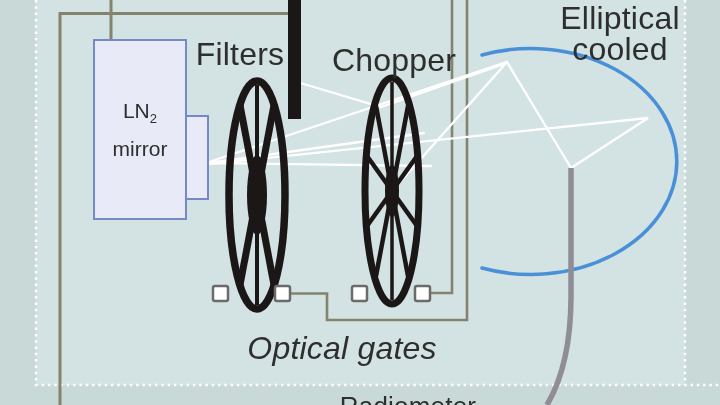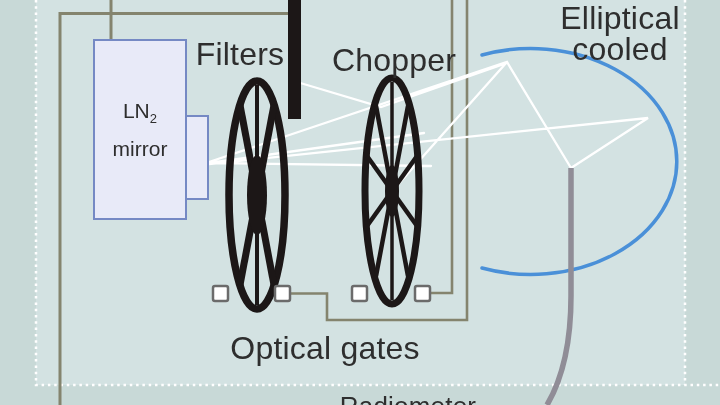--- a/index.html
+++ b/index.html
@@ -98,15 +98,15 @@
     <div><span>LN</span><sub>2</sub></div>
     <div>mirror</div>
   </div>
 
   <div class="label" style="left:240px;top:36px;">Filters</div>
   <div class="label" style="left:394px;top:42px;">Chopper</div>
   <div class="label two-line" style="left:620px;top:3px;">
     <div>Elliptical</div>
     <div>cooled</div>
   </div>
-  <div class="label" style="left:325px;top:330px;">Optical gates</div>
+  <div class="label" style="left:342px;top:330px;font-style:italic;">Optical gates</div>
   <div class="label radiometer" style="left:408px;top:391px;">Radiometer</div>
 </div>
 
 </body></html>

